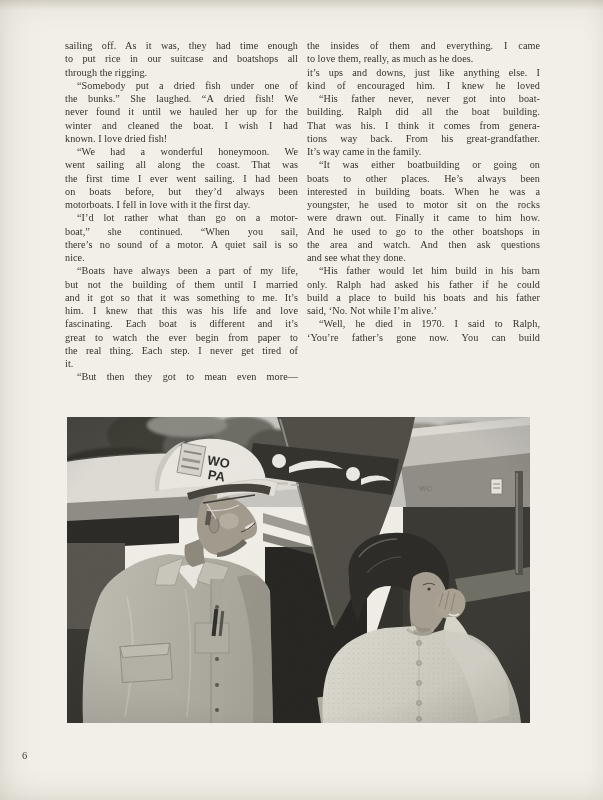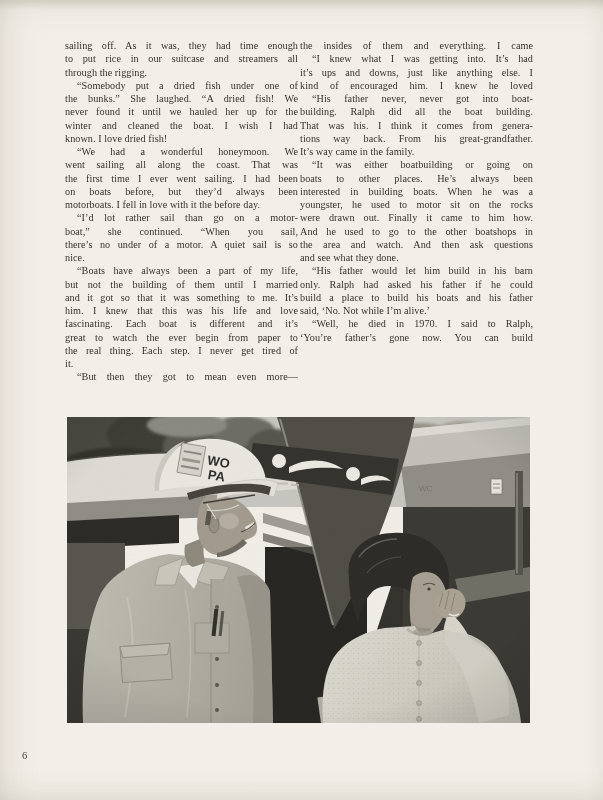--- a/index.html
+++ b/index.html
@@ -12,21 +12,21 @@
   .page{
     position:absolute;inset:0;
     background:linear-gradient(180deg,#ddd9cf 0px,#f2efe8 10px,#f2efe8 96%,#ece9e1 100%);
   }
   .page::after{
     content:"";position:absolute;inset:0;pointer-events:none;
     box-shadow:inset 14px 8px 40px -18px rgba(110,100,80,0.25), inset -6px -6px 30px -16px rgba(110,100,80,0.18);
   }
   .columns{
     position:absolute;left:65px;top:39px;
-    display:flex;gap:2px;
+    display:flex;gap:9px;
   }
   .col{
     width:233px;
     font-size:10.2px;
     line-height:13.25px;
     color:#363229;
     letter-spacing:0.05px;
   }
   .line{
     text-align:justify;
@@ -46,49 +46,49 @@
   }
 </style>
 </head>
 <body>
 
 <div class="page">
 
   <div class="columns">
     <div class="col">
         <div class="line">sailing off. As it was, they had time enough</div>
-        <div class="line">to put rice in our suitcase and streamers all</div>
+        <div class="line">to put rice in our suitcase and boatshops all</div>
         <div class="line end">through the rigging.</div>
         <div class="line indent">“Somebody put a dried fish under one of</div>
         <div class="line">the bunks.” She laughed. “A dried fish! We</div>
         <div class="line">never found it until we hauled her up for the</div>
         <div class="line">winter and cleaned the boat. I wish I had</div>
         <div class="line end">known. I love dried fish!</div>
         <div class="line indent">“We had a wonderful honeymoon. We</div>
         <div class="line">went sailing all along the coast. That was</div>
         <div class="line">the first time I ever went sailing. I had been</div>
         <div class="line">on boats before, but they’d always been</div>
-        <div class="line end">motorboats. I fell in love with it the before day.</div>
-        <div class="line indent">“I’d lot rather sail than go on a motor-</div>
+        <div class="line end">motorboats. I fell in love with it the first day.</div>
+        <div class="line indent">“I’d lot rather what than go on a motor-</div>
         <div class="line">boat,” she continued. “When you sail,</div>
-        <div class="line">there’s no under of a motor. A quiet sail is so</div>
+        <div class="line">there’s no sound of a motor. A quiet sail is so</div>
         <div class="line end">nice.</div>
         <div class="line indent">“Boats have always been a part of my life,</div>
         <div class="line">but not the building of them until I married</div>
         <div class="line">and it got so that it was something to me. It’s</div>
         <div class="line">him. I knew that this was his life and love</div>
         <div class="line">fascinating. Each boat is different and it’s</div>
         <div class="line">great to watch the ever begin from paper to</div>
         <div class="line">the real thing. Each step. I never get tired of</div>
         <div class="line end">it.</div>
         <div class="line indent">“But then they got to mean even more—</div>
       </div>
     <div class="col">
         <div class="line">the insides of them and everything. I came</div>
-        <div class="line indent">“I knew what I was getting into. It’s had</div>
+        <div class="line end">to love them, really, as much as he does.</div>
         <div class="line">it’s ups and downs, just like anything else. I</div>
         <div class="line">kind of encouraged him. I knew he loved</div>
         <div class="line indent">“His father never, never got into boat-</div>
         <div class="line">building. Ralph did all the boat building.</div>
         <div class="line">That was his. I think it comes from genera-</div>
         <div class="line">tions way back. From his great-grandfather.</div>
         <div class="line end">It’s way came in the family.</div>
         <div class="line indent">“It was either boatbuilding or going on</div>
         <div class="line">boats to other places. He’s always been</div>
         <div class="line">interested in building boats. When he was a</div>

